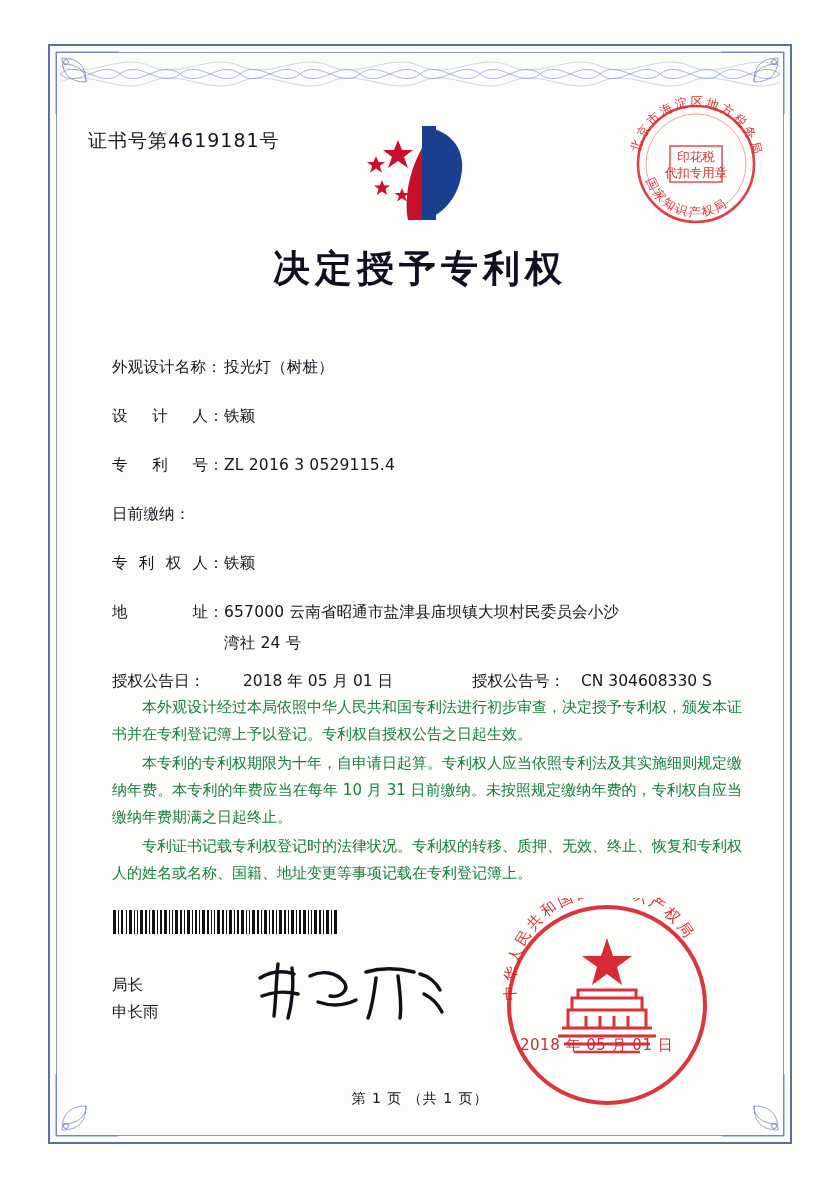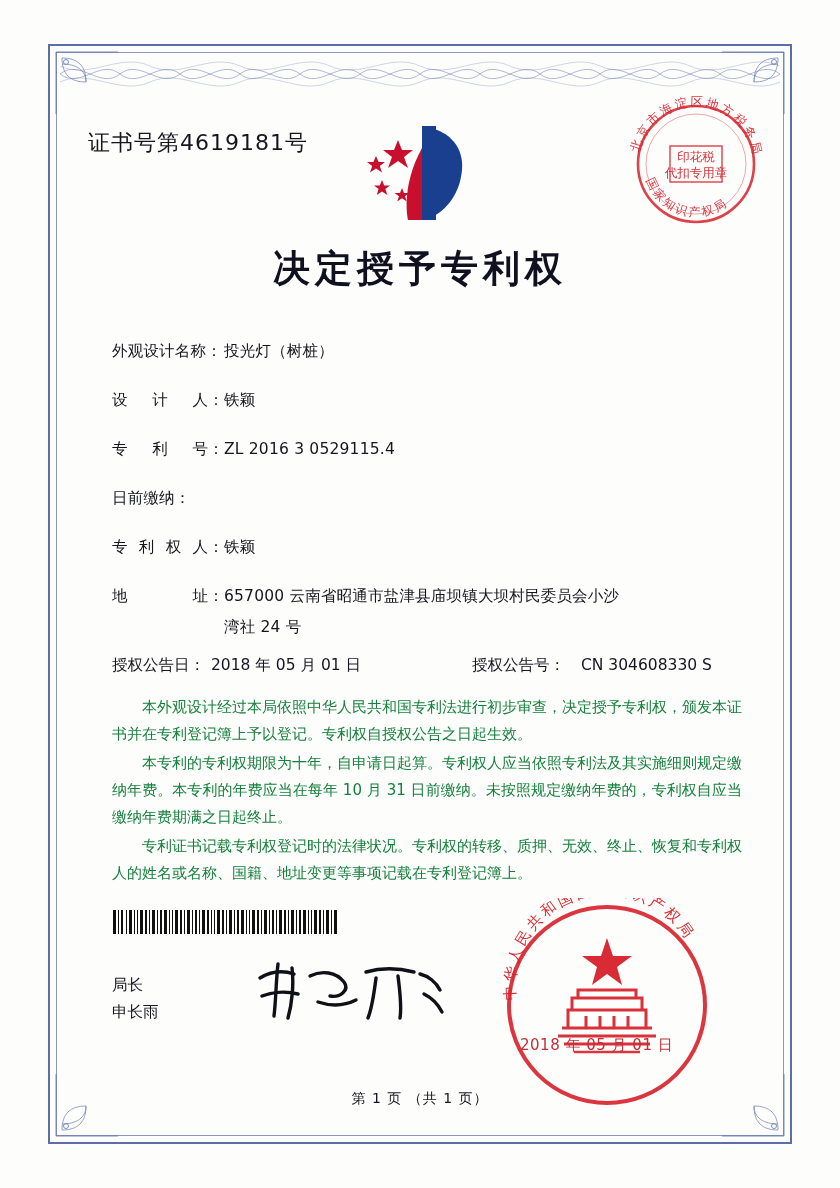--- a/index.html
+++ b/index.html
@@ -55,21 +55,21 @@
   }
   .corner.tl { left: 52px; top: 48px; }
   .corner.tr { left: 718px; top: 48px; transform: scaleX(-1); }
   .corner.bl { left: 52px; top: 1070px; transform: scaleY(-1); }
   .corner.br { left: 718px; top: 1070px; transform: scale(-1,-1); }
 
   
   .cert-no {
     position: absolute;
     left: 88px; top: 128px;
-    font-size: 22px;
+    font-size: 19px;
     letter-spacing: 1px;
     color: #15151f;
     white-space: nowrap;
   }
 
   .logo {
     position: absolute;
     left: 352px; top: 118px;
     width: 125px; height: 105px;
   }
@@ -89,21 +89,21 @@
   
   .seal-top {
     position: absolute;
     left: 616px; top: 84px;
     width: 160px; height: 160px;
   }
 
   
   .fields {
     position: absolute;
-    left: 112px; top: 340px;
+    left: 112px; top: 356px;
     width: 640px;
   }
   .row {
     display: flex;
     align-items: flex-start;
     font-size: 15.5px;
     line-height: 22px;
     margin-bottom: 27px;
     color: #15151f;
   }
@@ -124,21 +124,21 @@
   .row .val .line2 { display: block; margin-top: 9px; }
 
   .row-two {
     display: flex;
     align-items: flex-start;
     font-size: 15.5px;
     line-height: 22px;
     color: #15151f;
     margin-bottom: 6px;
   }
-  .row-two .left { width: 360px; flex: 0 0 360px; display: flex; }
+  .row-two .left { width: 360px; flex: 0 0 360px; display: flex; gap: 32px; }
   .row-two .right { flex: 1 1 auto; display: flex; gap: 10px; }
   .row-two .lbl2 { white-space: nowrap; margin-right: 6px; }
 
   
   .body-text {
     position: absolute;
     left: 112px; top: 694px;
     width: 630px;
     font-size: 15px;
     line-height: 27px;

